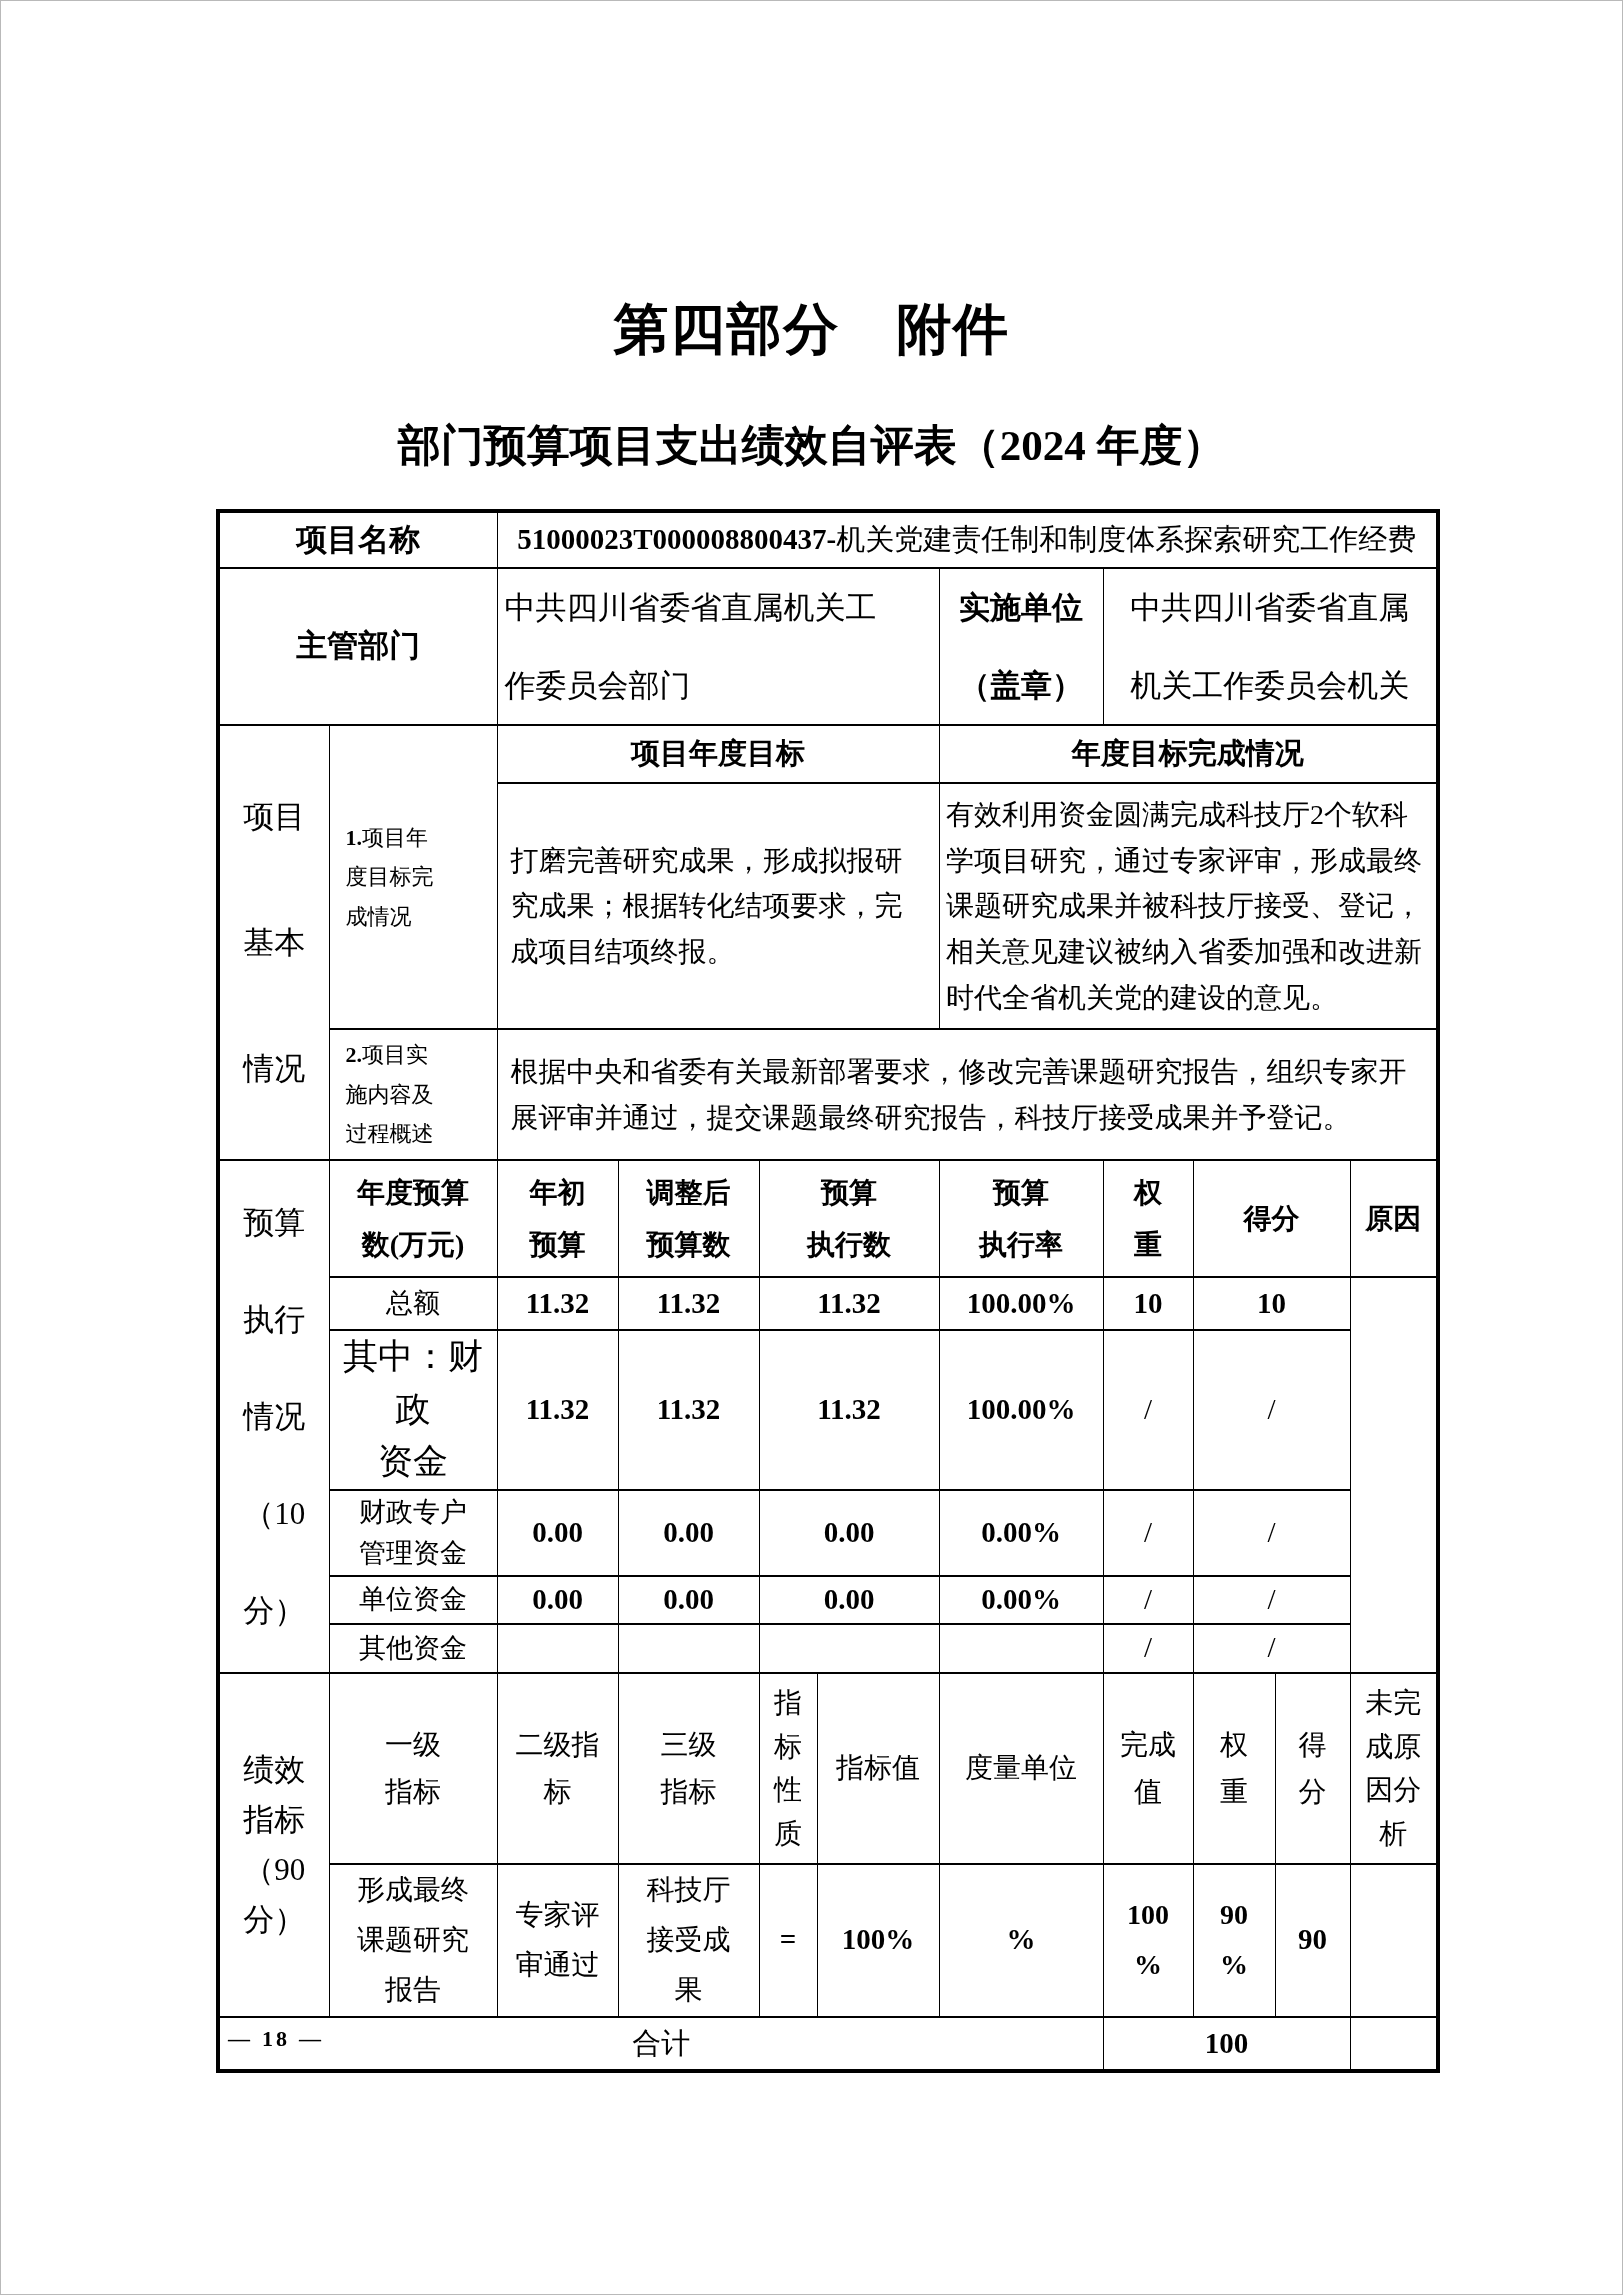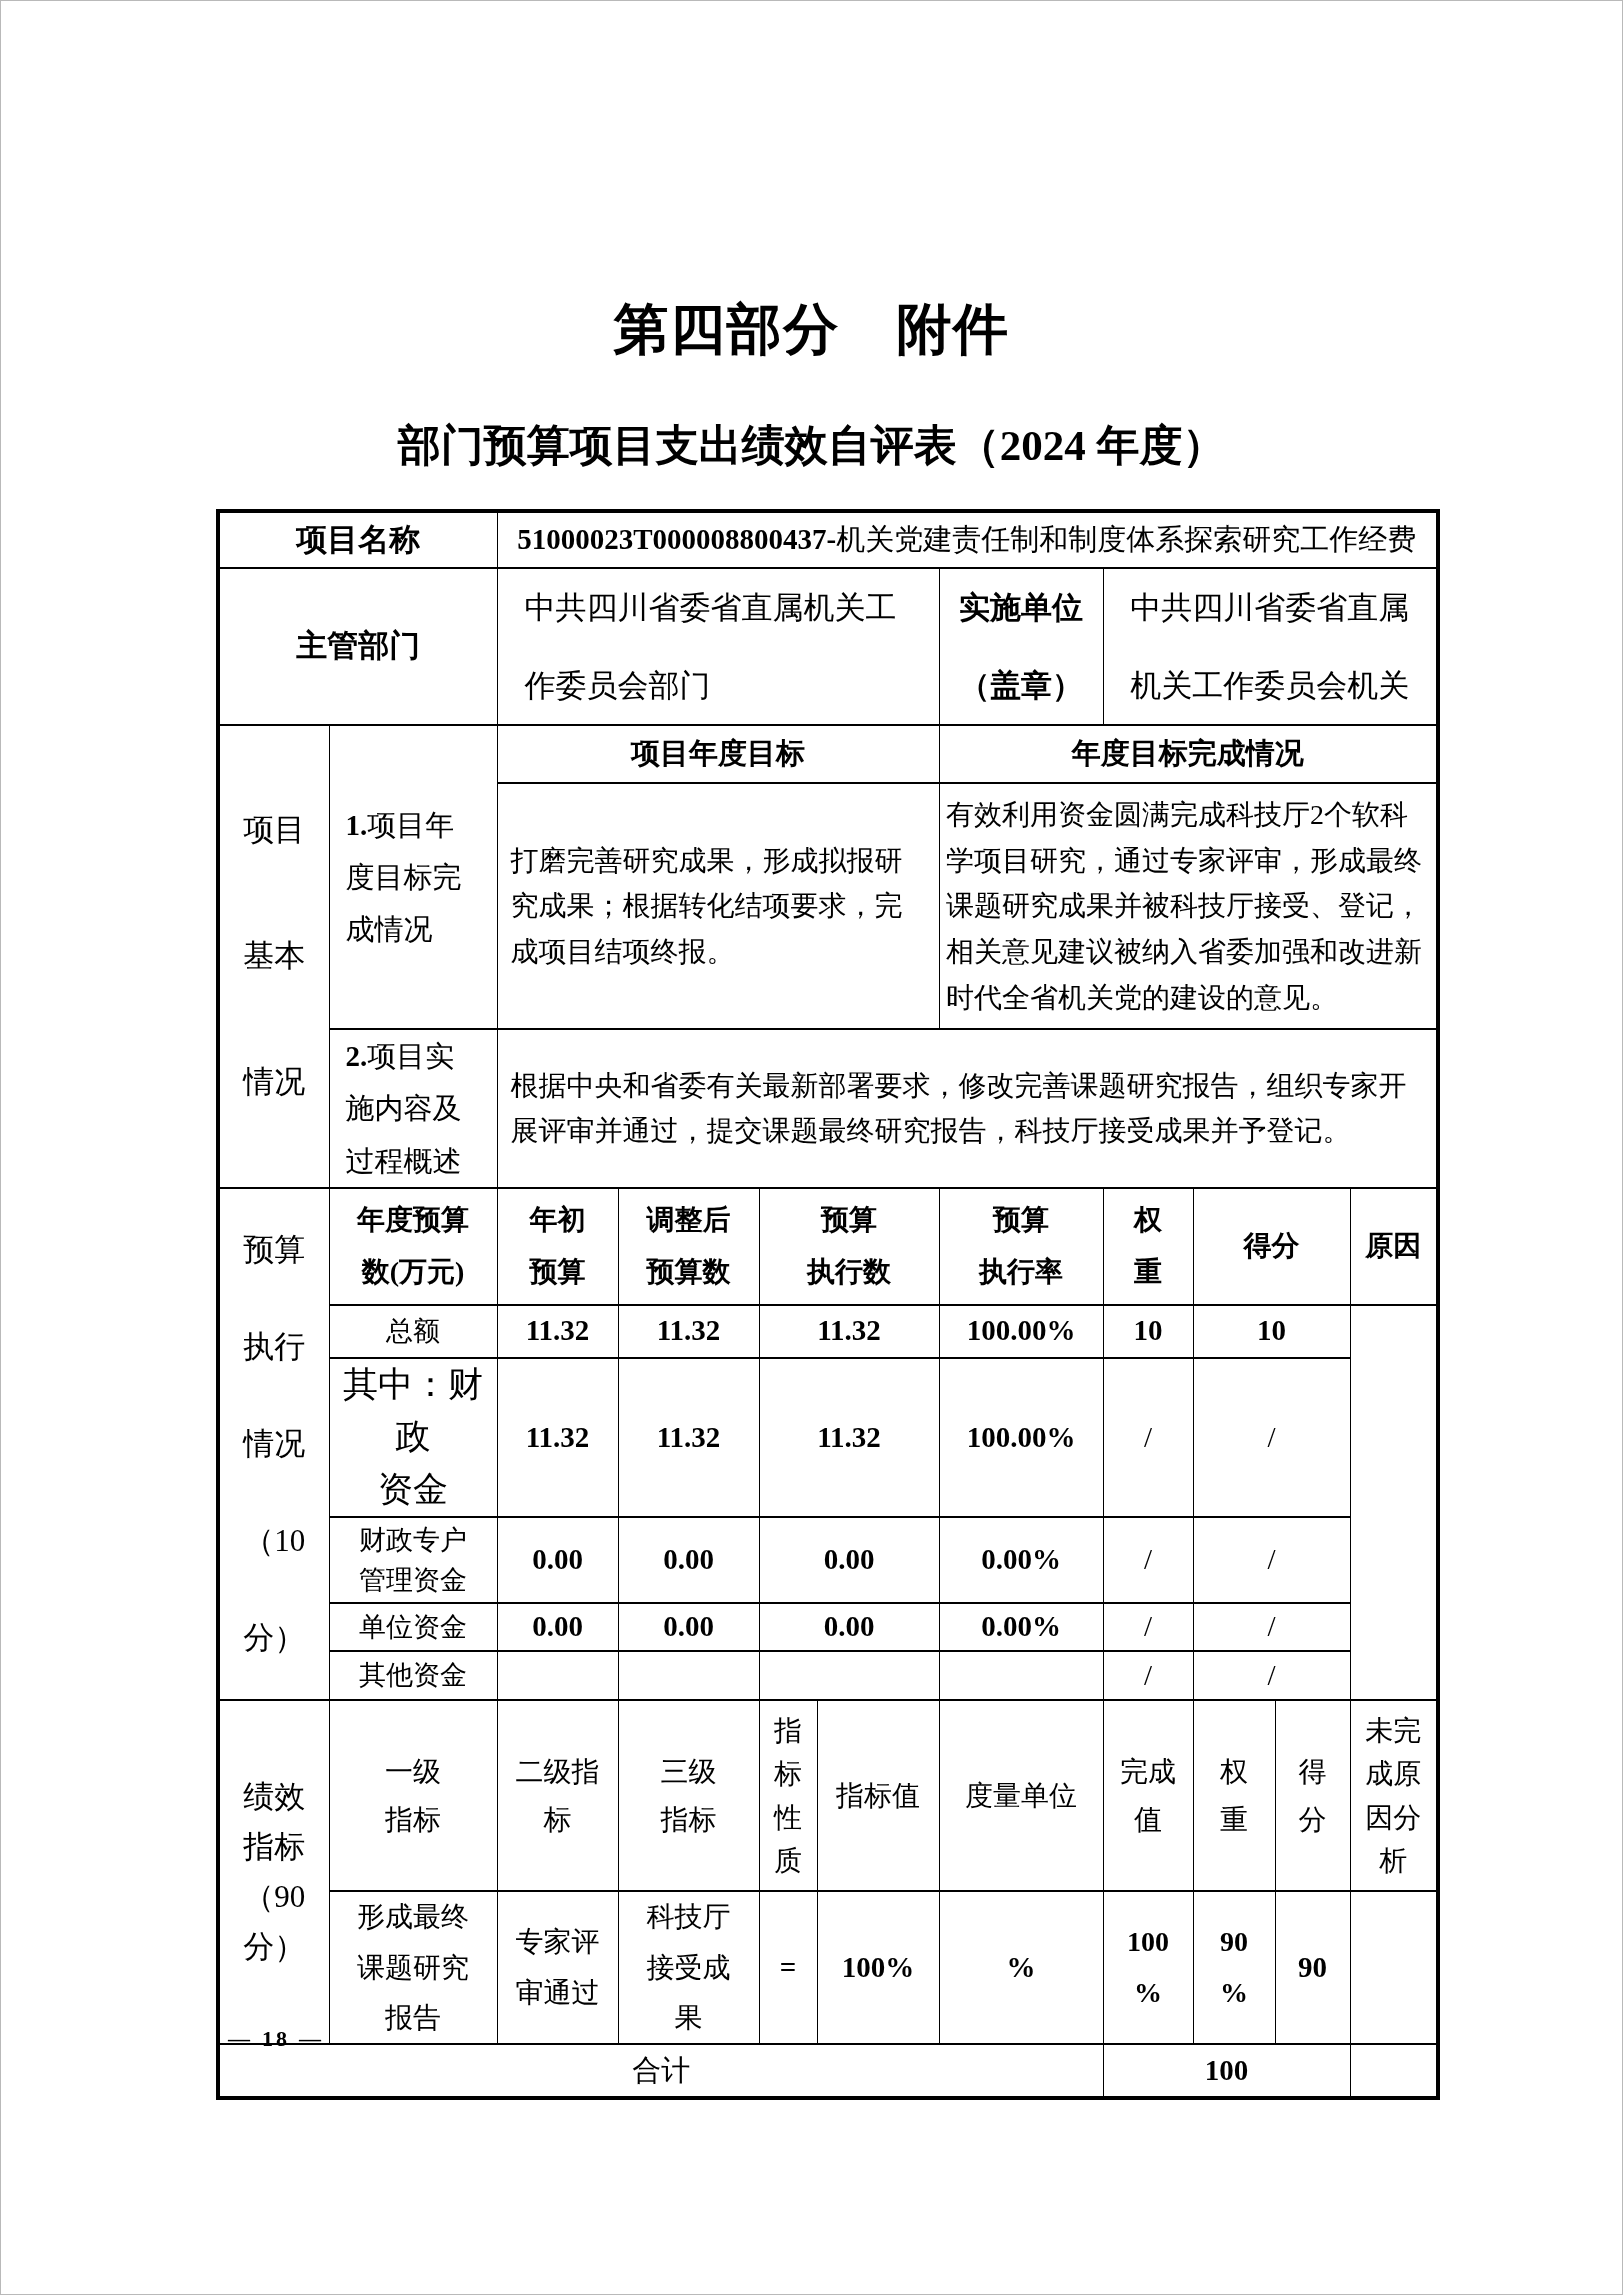--- a/index.html
+++ b/index.html
@@ -35,21 +35,21 @@
   .r9{height:86px}.r10{height:48px}.r11{height:49px}.r12{height:191px}
   .r13{height:149px}.r14{height:54px}
   .hb{font-weight:bold;}
   .pre{white-space:pre-line;}
   .side{font-weight:normal;font-size:31px;white-space:pre-line;padding:0 3.2px;}
   .lh155{line-height:126px;}
   .lh120{line-height:97px;}
   .lh62{line-height:50px;}
   .tall{line-height:2.5;}
   .lbl{font-size:31px;font-weight:bold;}
-  .itemlabel{text-align:left;padding:0 11.4px 0 16px;font-size:29px;line-height:1.8;}
+  .itemlabel{text-align:left;padding:0 11.4px 0 16px;font-size:22px;line-height:1.8;}
   .para{text-align:left;font-size:28px;line-height:1.63;padding:8px 6.5px;margin-left:35px;}
   .num{font-weight:bold;}
   .bheader{font-weight:bold;font-size:28px;line-height:1.85;}
   .pheader{font-size:28px;line-height:1.7;}
   .pdata{font-size:28px;line-height:1.8;}
   .page-num{
     position:absolute;left:228px;top:2026px;
     font-size:22px;font-weight:bold;letter-spacing:3.2px;
   }
 </style>
@@ -79,21 +79,21 @@
   <tbody>
       <tr class="r1">
     <td colspan="2" class="lbl">项目名称</td>
     <td colspan="9">
       <span class="num">51000023T000008800437-</span><span>机关党建责任制和制度体系探索研究工作经费</span>
     </td>
   </tr>
 
   <tr class="r2">
     <td colspan="2" class="lbl">主管部门</td>
-    <td colspan="4" class="pre tall" style="text-align:left;padding:0 27px;font-size:31px;">中共四川省委省直属机关工
+    <td colspan="4" class="pre tall" style="text-align:left;padding:0 7px;font-size:31px;">中共四川省委省直属机关工
 作委员会部门</td>
     <td class="lbl pre tall">实施单位
 （盖章）</td>
     <td colspan="4" class="pre tall" style="font-size:31px;">中共四川省委省直属
 机关工作委员会机关</td>
   </tr>
 
   <tr class="r3">
     <td rowspan="3" class="side lh155">项目
 基本

